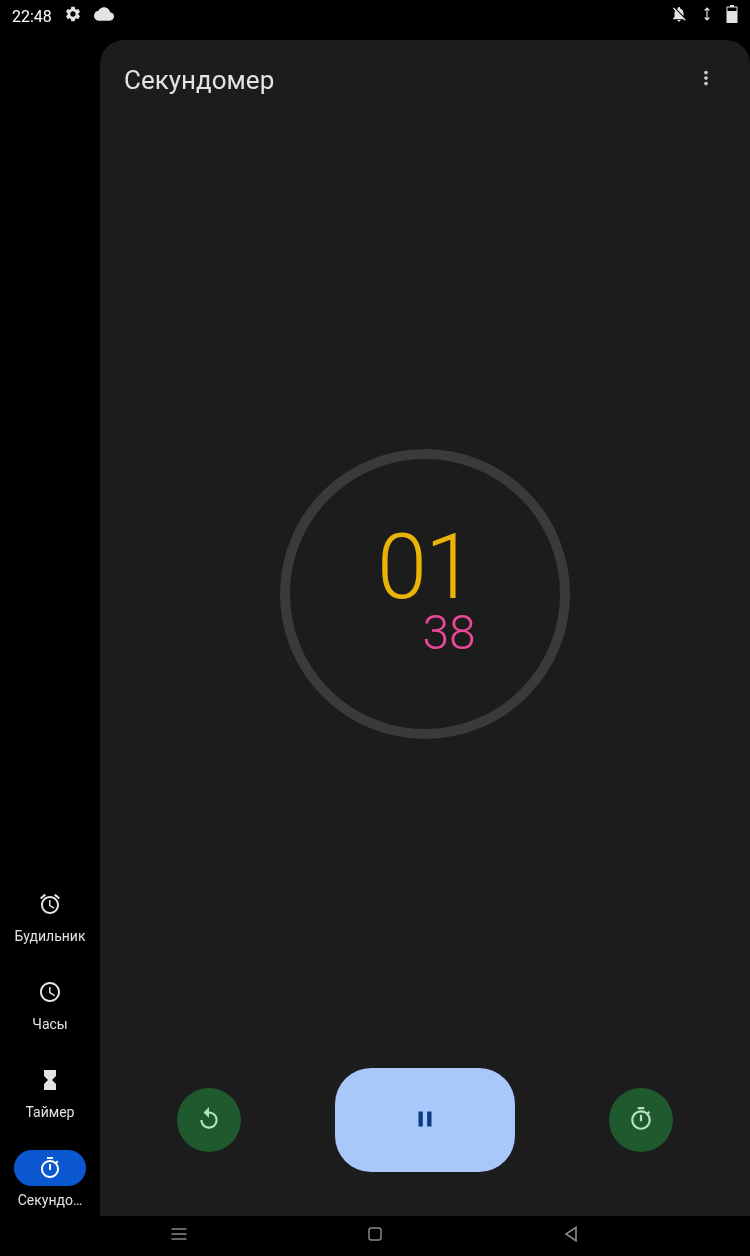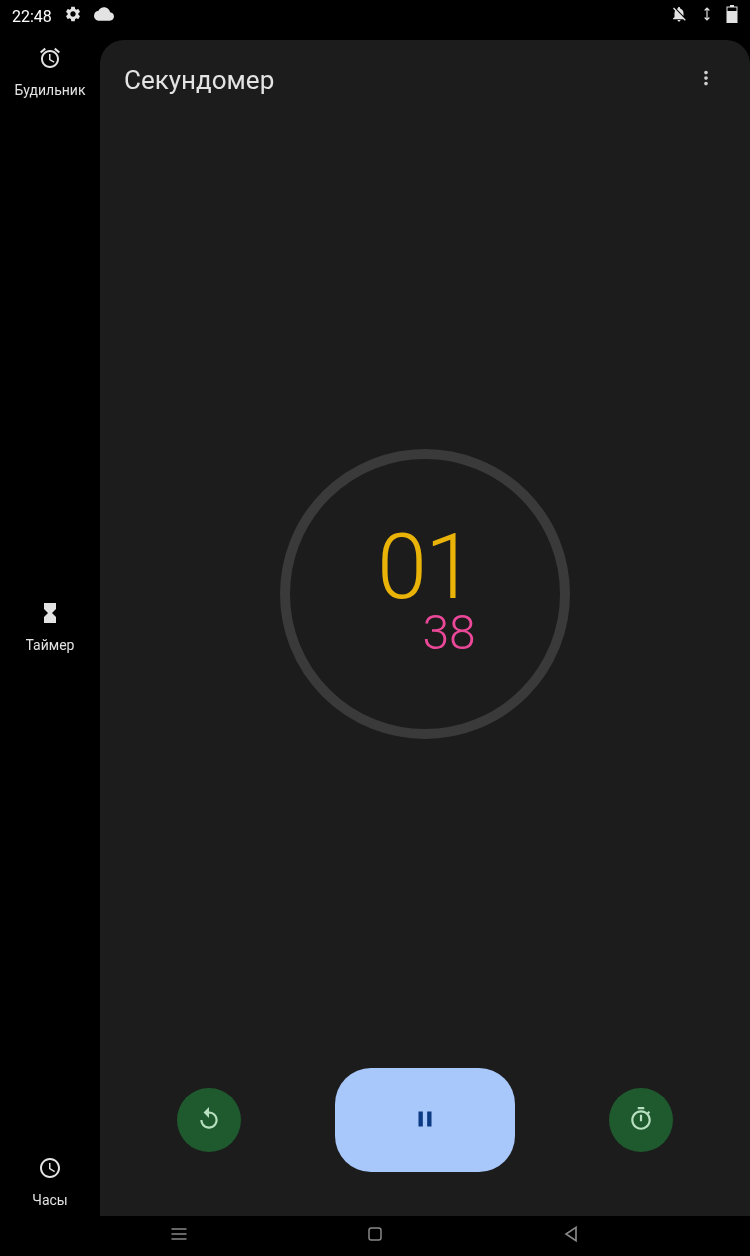--- a/index.html
+++ b/index.html
@@ -26,21 +26,21 @@
     }
     .app-container {
       display: flex;
       height: calc(1256px - 32px - 40px);
     }
     .sidebar {
       width: 100px;
       display: flex;
       flex-direction: column;
       align-items: center;
-      justify-content: space-between;
+      justify-content: flex-end;
       gap: 30px;
       padding: 8px 2px;
     }
     .sidebar-item {
       display: flex;
       flex-direction: column;
       align-items: center;
       gap: 6px;
       cursor: pointer;
       width: 100%;
@@ -202,32 +202,40 @@
       <div class="sidebar-icon-wrap">
         <svg width="24" height="24" viewBox="0 0 24 24">
             <path d="M22 5.72l-4.6-3.86-1.29 1.53 4.6 3.86L22 5.72zM7.88 3.39L6.6 1.86 2 5.71l1.29 1.53 4.59-3.85zM12.5 8H11v6l4.75 2.85.75-1.23-4-2.37V8zM12 4c-4.97 0-9 4.03-9 9s4.02 9 9 9c4.97 0 9-4.03 9-9s-4.03-9-9-9zm0 16c-3.87 0-7-3.13-7-7s3.13-7 7-7 7 3.13 7 7-3.13 7-7 7z"></path>
           </svg>
       </div>
       <span class="sidebar-label">Будильник</span>
     </div>
     <div class="sidebar-item">
       <div class="sidebar-icon-wrap">
         <svg width="24" height="24" viewBox="0 0 24 24">
+            <path d="M11.99 2C6.47 2 2 6.48 2 12s4.47 10 9.99 10C17.52 22 22 17.52 22 12S17.52 2 11.99 2zM12 20c-4.42 0-8-3.58-8-8s3.58-8 8-8 8 3.58 8 8-3.58 8-8 8zm.5-13H11v6l5.25 3.15.75-1.23-4.5-2.67z"></path>
+          </svg>
+      </div>
+      <span class="sidebar-label">Часы</span>
+    </div>
+    <div class="sidebar-item">
+      <div class="sidebar-icon-wrap">
+        <svg width="24" height="24" viewBox="0 0 24 24">
             <path d="M6 2v6h.01L6 8.01 10 12l-4 4 .01.01H6V22h12v-5.99h-.01L18 16l-4-4 4-3.99-.01-.01H18V2H6z"></path>
           </svg>
       </div>
       <span class="sidebar-label">Таймер</span>
     </div>
     <div class="sidebar-item">
-      <div class="sidebar-icon-wrap">
-        <svg width="24" height="24" viewBox="0 0 24 24">
-            <path d="M11.99 2C6.47 2 2 6.48 2 12s4.47 10 9.99 10C17.52 22 22 17.52 22 12S17.52 2 11.99 2zM12 20c-4.42 0-8-3.58-8-8s3.58-8 8-8 8 3.58 8 8-3.58 8-8 8zm.5-13H11v6l5.25 3.15.75-1.23-4.5-2.67z"></path>
-          </svg>
-      </div>
-      <span class="sidebar-label">Часы</span>
+      <div class="sidebar-icon-wrap active">
+        <svg width="24" height="24" viewBox="0 0 24 24">
+            <path d="M15 1H9v2h6V1zm-4 13h2V8h-2v6zm8.03-6.61l1.42-1.42c-.43-.51-.9-.99-1.41-1.41l-1.42 1.42C16.07 4.74 14.12 4 12 4c-4.97 0-9 4.03-9 9s4.02 9 9 9 9-4.03 9-9c0-2.12-.74-4.07-1.97-5.61zM12 20c-3.87 0-7-3.13-7-7s3.13-7 7-7 7 3.13 7 7-3.13 7-7 7z" fill="#fff"></path>
+          </svg>
+      </div>
+      <span class="sidebar-label">Секундо…</span>
     </div>
   </div>
 
   <div class="main-panel">
     <div class="main-header">
       <div class="main-title">Секундомер</div>
       <div class="more-btn">
         <span>
           <svg width="22" height="22" viewBox="0 0 24 24" fill="#cfcfcf">
               <path d="M12 8c1.1 0 2-.9 2-2s-.9-2-2-2-2 .9-2 2 .9 2 2 2zm0 2c-1.1 0-2 .9-2 2s.9 2 2 2 2-.9 2-2-.9-2-2-2zm0 6c-1.1 0-2 .9-2 2s.9 2 2 2 2-.9 2-2-.9-2-2-2z"></path>

